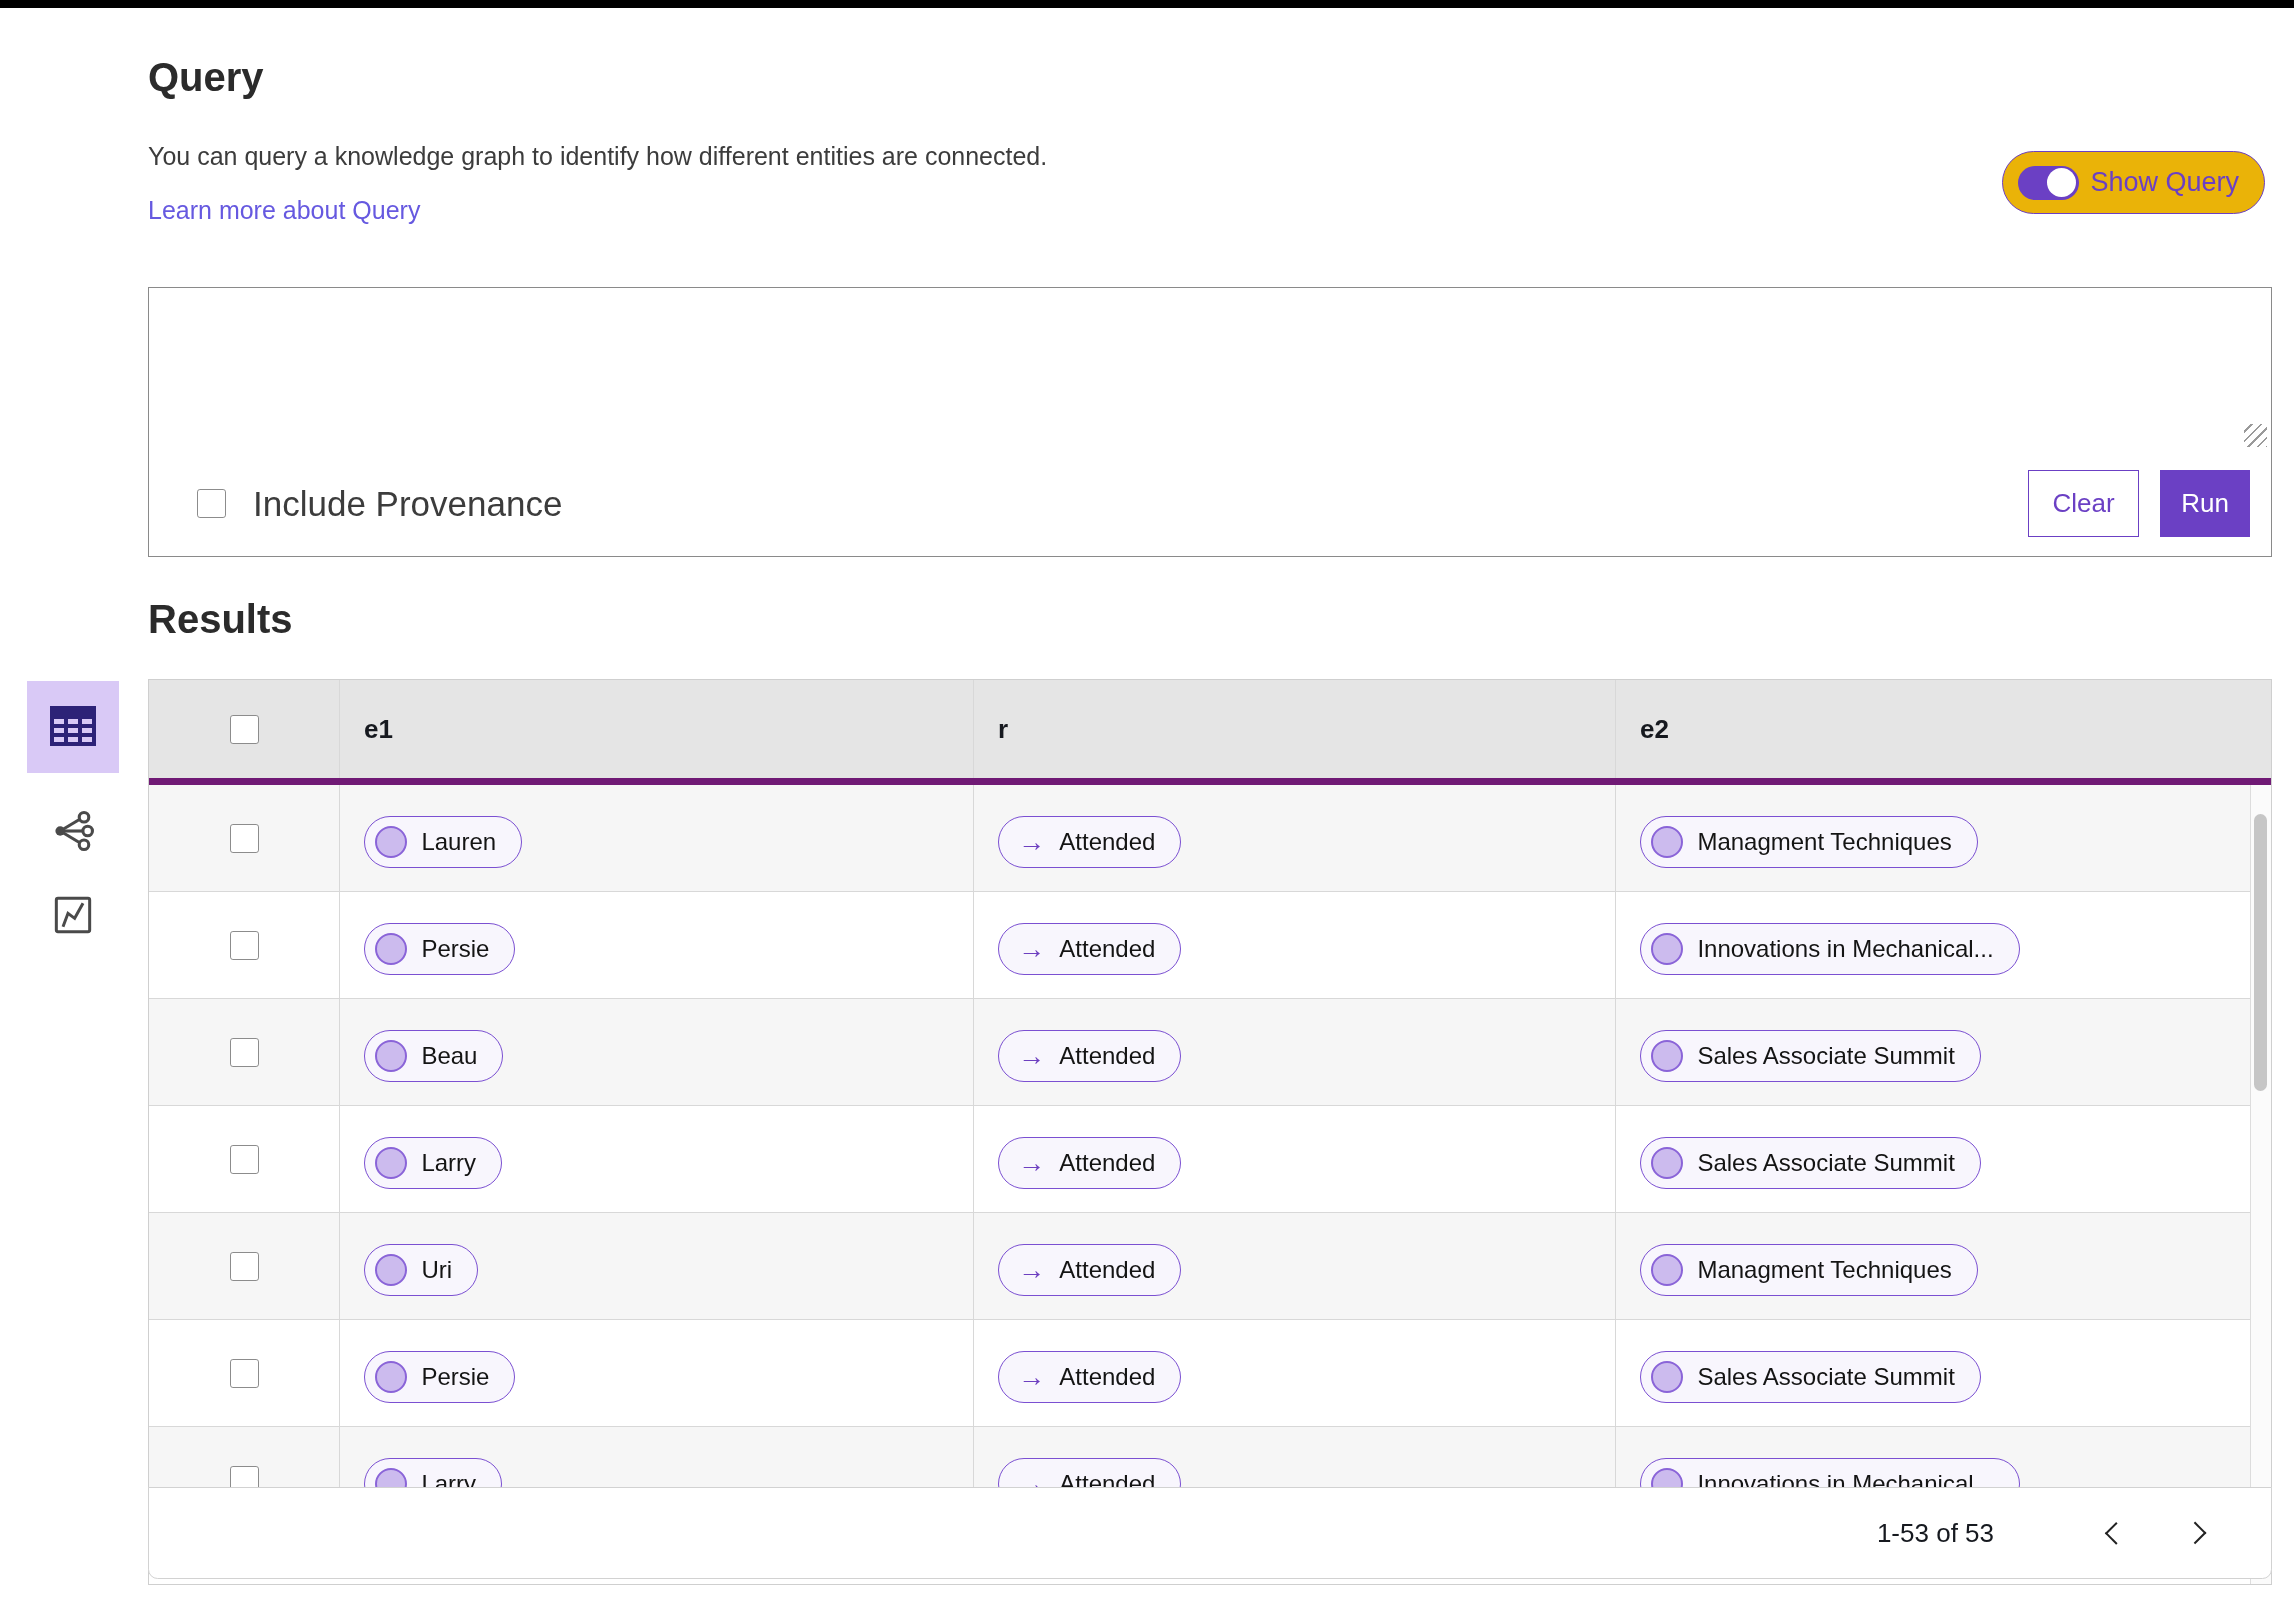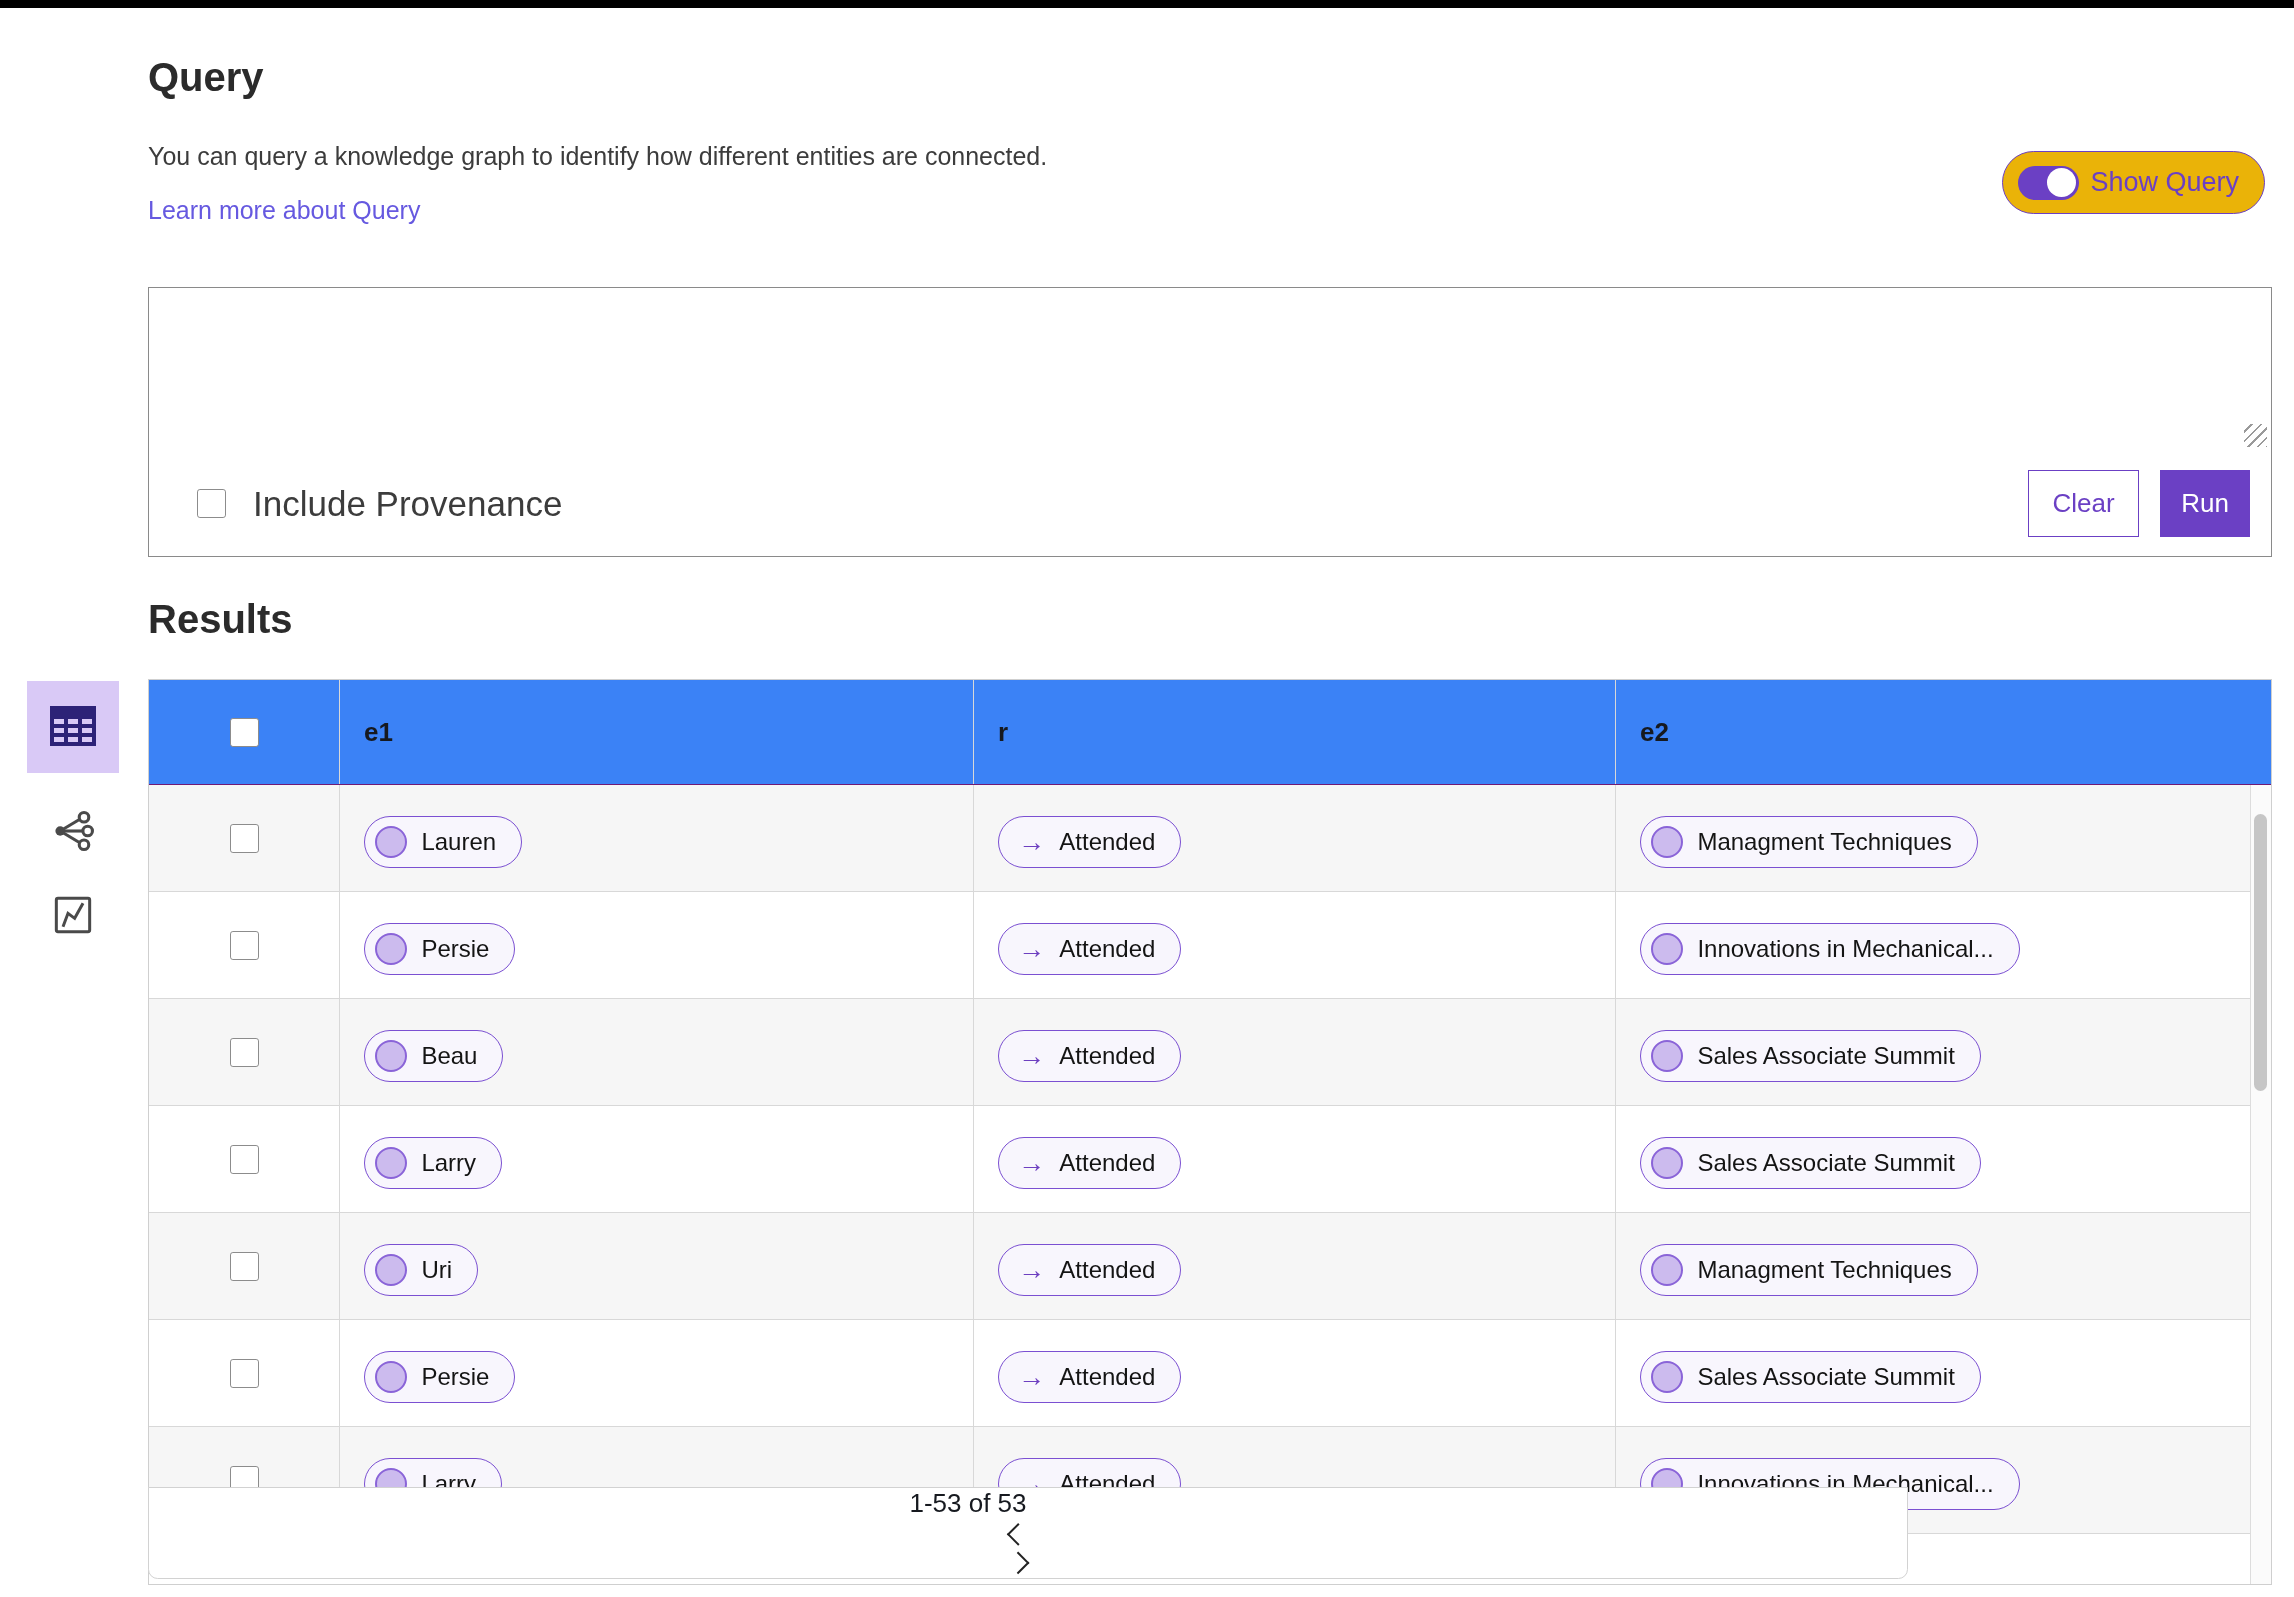--- a/index.html
+++ b/index.html
@@ -99,22 +99,22 @@
   }
   .view-btn.selected { background: #d9c9f6; width: 92px; height: 92px; }
   .view-btn + .view-btn { margin-top: 34px; margin-left: 21px; width: 50px; height: 50px; }
 
   
   .results-table {
     position: absolute; left: 148px; top: 679px; width: 2124px; height: 906px;
     border: 1px solid #cfcfcf; background: #fff; overflow: hidden;
   }
   .thead {
-    display: flex; height: 105px; background: #3b82f6;
-    border-bottom: 1px solid #701a75;
+    display: flex; height: 105px; background: #e5e5e5;
+    border-bottom: 7px solid #701a75;
   }
   .trow {
     display: flex; height: 107px; background: #fff;
     border-bottom: 1px solid #d8d8d8;
   }
   .trow.alt { background: #f6f6f6; }
   .cell {
     display: flex; align-items: center;
     border-right: 1px solid #d8d8d8; overflow: hidden; flex: none;
   }
@@ -142,24 +142,24 @@
     position: absolute; top: 105px; right: 0; bottom: 0; width: 21px;
     background: #fbfbfb; border-left: 1px solid #dddddd;
   }
   .vthumb {
     position: absolute; left: 2.9px; top: 29px; width: 13.4px; height: 277px;
     background: #c6c6c6; border-radius: 6.7px; cursor: pointer;
   }
 
   
   .table-footer {
-    position: absolute; left: 148px; top: 1487px; width: 1760px; height: 92px;
+    position: absolute; left: 148px; top: 1487px; width: 2124px; height: 92px;
     background: #fff; border: 1px solid #d2d2d2; border-radius: 0 0 9.6px 9.6px;
     display: flex; align-items: center; justify-content: flex-end;
-    padding-right: 53px; z-index: 5; flex-direction: column;
+    padding-right: 53px; z-index: 5;
   }
   .range-text { font-size: 26px; color: #16191f; margin-right: 67px; }
   .page-btn {
     background: transparent; border: none; cursor: pointer;
     width: 46px; height: 46px; display: flex; align-items: center;
     justify-content: center; margin-left: 32.5px;
   }
   .chev {
     width: 16.3px; height: 16.3px;
     border-top: 2.9px solid #222; border-right: 2.9px solid #222;

